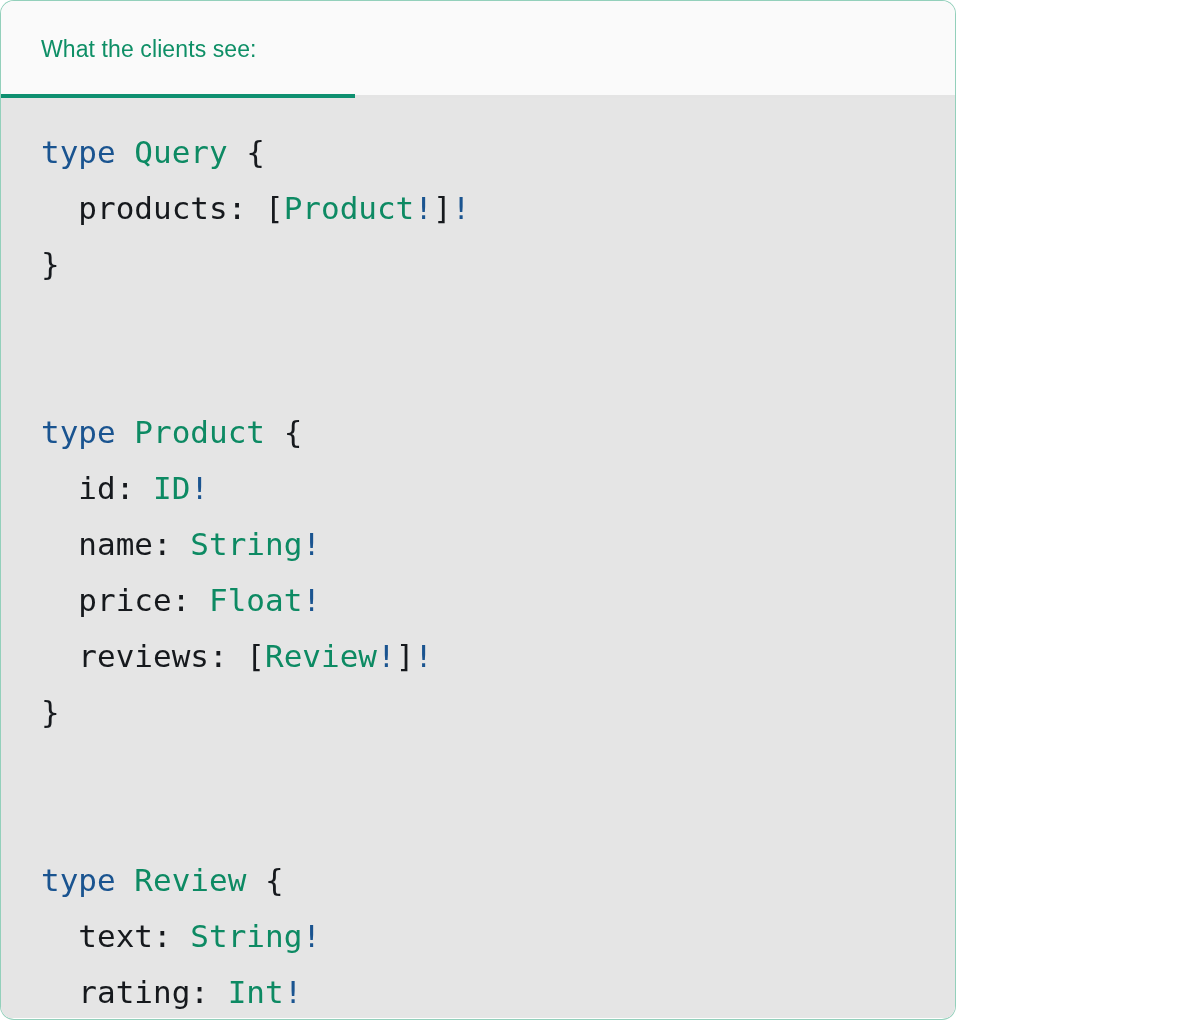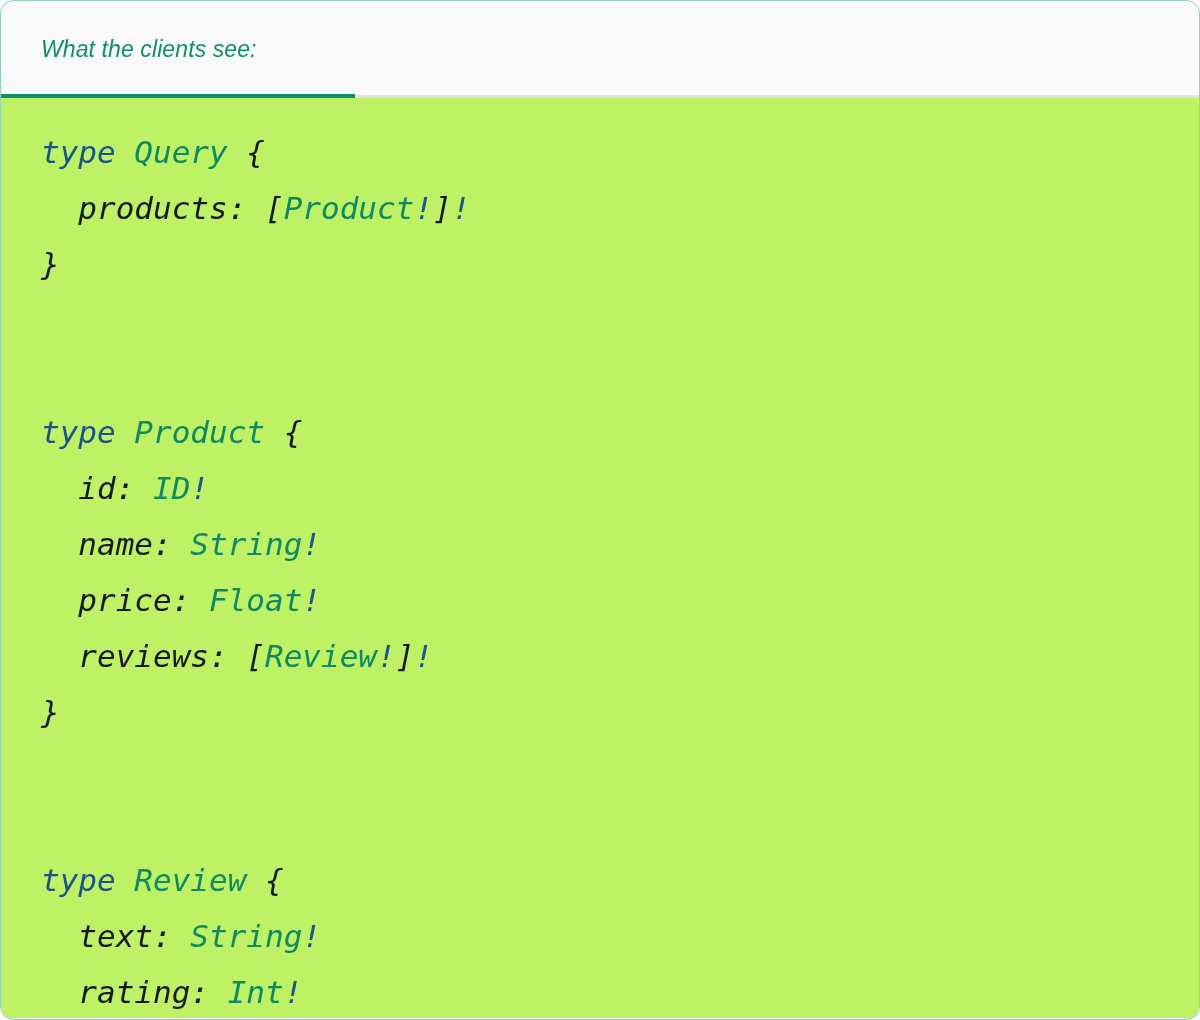--- a/index.html
+++ b/index.html
@@ -12,27 +12,26 @@
     width: 1200px;
     height: 1020px;
     overflow: hidden;
     font-family: "Liberation Sans", sans-serif;
     -webkit-font-smoothing: antialiased;
   }
 
   .card {
     position: relative;
     box-sizing: border-box;
-    width: 1200px;
+    width: 956px;
     height: 1020px;
     background: #ffffff;
     border: 1px solid rgba(16, 150, 105, 0.45);
     border-radius: 14px;
     overflow: hidden;
-    font-style: italic;
   }
 
   
   .tabstrip {
     position: relative;
     box-sizing: border-box;
     height: 97px;
     background: #fafafa;
     display: flex;
     align-items: center;
@@ -70,21 +69,21 @@
     position: absolute;
     left: 0;
     right: 0;
     bottom: 0;
     height: 4px;
     background: #0e9070;
   }
 
   
   .code-body {
-    background: #bef264;
+    background: #e5e5e5;
     padding: 26px 0 0 0;
     height: 920px;
     box-sizing: border-box;
     overflow: hidden;
   }
 
   pre.code {
     margin: 0;
     padding: 0 0 0 40px;
     font-family: "DejaVu Sans Mono", monospace;

